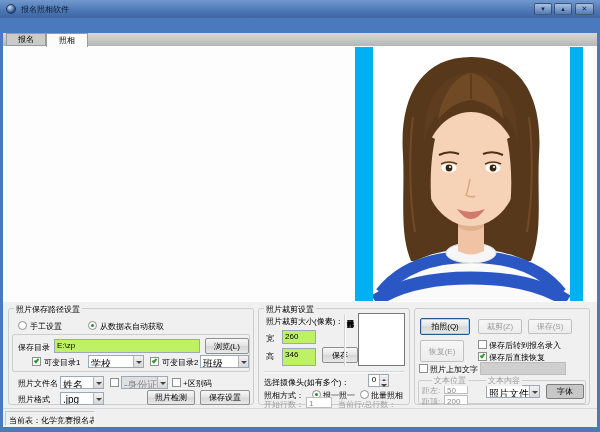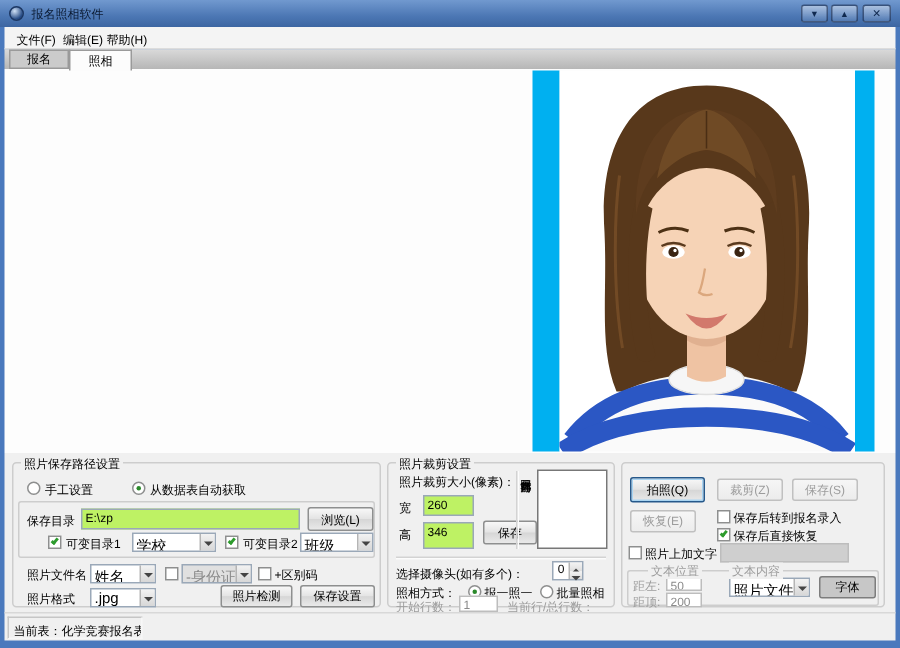--- a/index.html
+++ b/index.html
@@ -84,25 +84,20 @@
         <span>▾</span>
       </span>
     <span class="winbtn" style="left:554px;">
         <span>▴</span>
       </span>
     <span class="winbtn" style="left:575px;width:19px;">
         <span>✕</span>
       </span>
   </div>
 
-  <div class="menubar">
-    <span class="menuitem" style="left:6px;">文件(F)</span>
-    <span class="menuitem" style="left:37px;">编辑(E)</span>
-    <span class="menuitem" style="left:66px;">帮助(H)</span>
-  </div>
 
   <div class="tabstrip">
     <span class="tab inactive" style="left:3px;width:40px;">报名</span>
     <span class="tab active" style="left:43px;width:42px;">照相</span>
   </div>
 
   <div class="content"></div>
   <div class="cyanbar" style="left:355px;width:18px;"></div>
   <div class="cyanbar" style="left:570px;width:13px;"></div>
 
@@ -227,21 +222,21 @@
 
   <span class="lbl dis" style="left:264px;top:398px;top:399px;">开始行数：</span>
   <div class="input dis" style="left:306px;top:397px;width:26px;height:11px;">1</div>
   <span class="lbl dis" style="left:338px;top:399px;">当前行/总行数：</span>
 
   <div class="group" style="left:414px;top:308px;width:176px;height:97px;"></div>
 
   <div class="btn focus" style="left:420px;top:318px;width:50px;height:17px;">拍照(Q)</div>
   <div class="btn dis" style="left:478px;top:319px;width:44px;height:15px;">裁剪(Z)</div>
   <div class="btn dis" style="left:528px;top:319px;width:44px;height:15px;">保存(S)</div>
-  <div class="btn dis" style="left:420px;top:340px;width:44px;height:15px;">恢复(E)</div>
+  <div class="btn dis" style="left:420px;top:340px;width:44px;height:22px;">恢复(E)</div>
 
   <span class="cb" style="left:478px;top:340px;"></span>
   <span class="lbl" style="left:489px;top:340px;">保存后转到报名录入</span>
   <span class="cb" style="left:478px;top:352px;">
       <span class="tick"></span>
     </span>
   <span class="lbl" style="left:489px;top:352px;">保存后直接恢复</span>
 
   <span class="cb" style="left:419px;top:364px;"></span>
   <span class="lbl" style="left:430px;top:364px;">照片上加文字</span>

